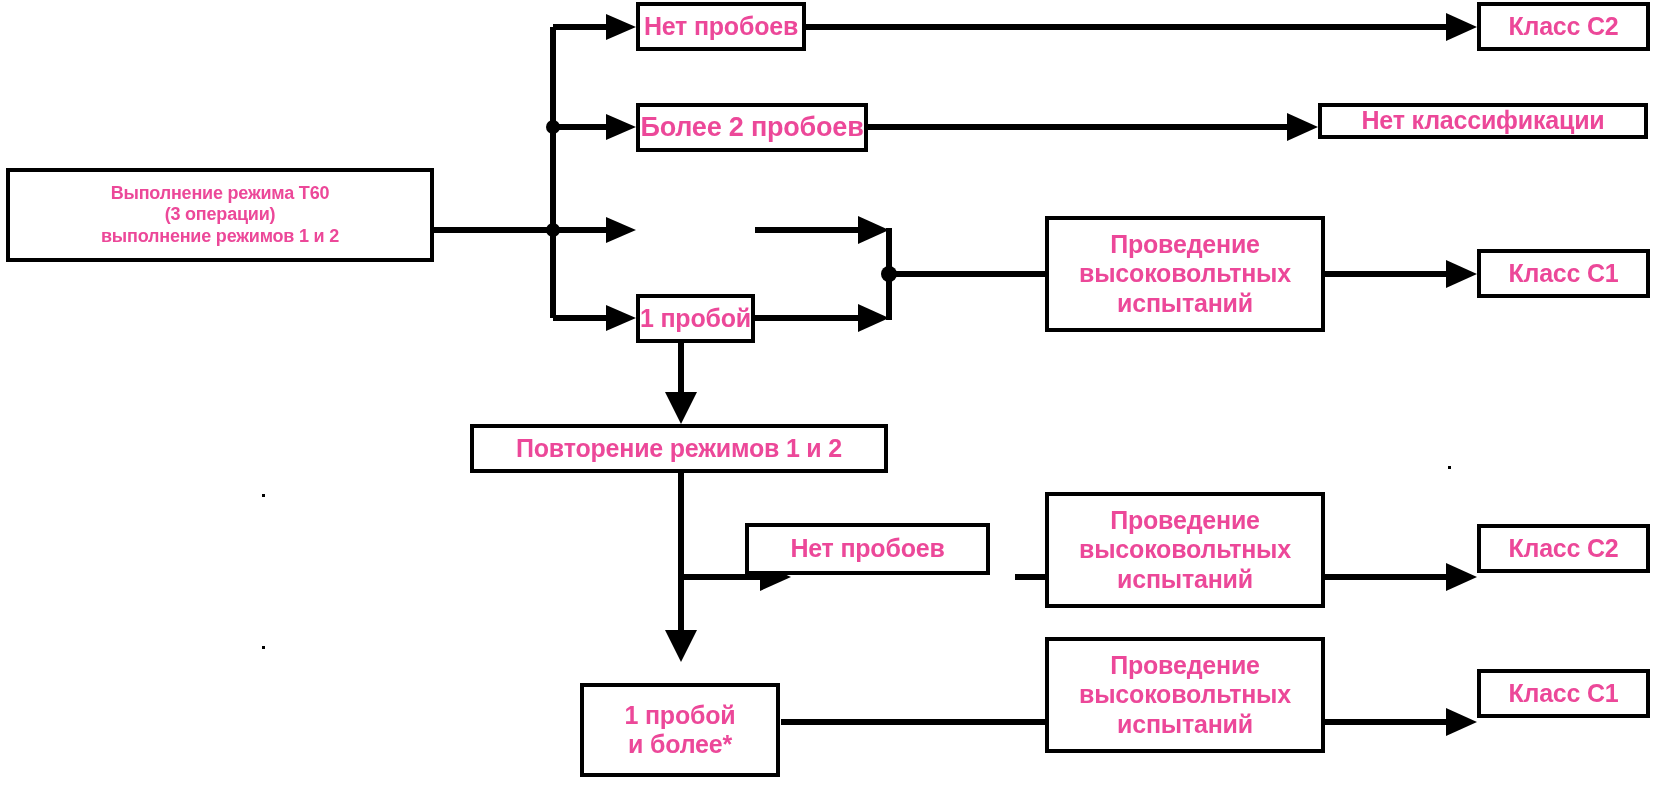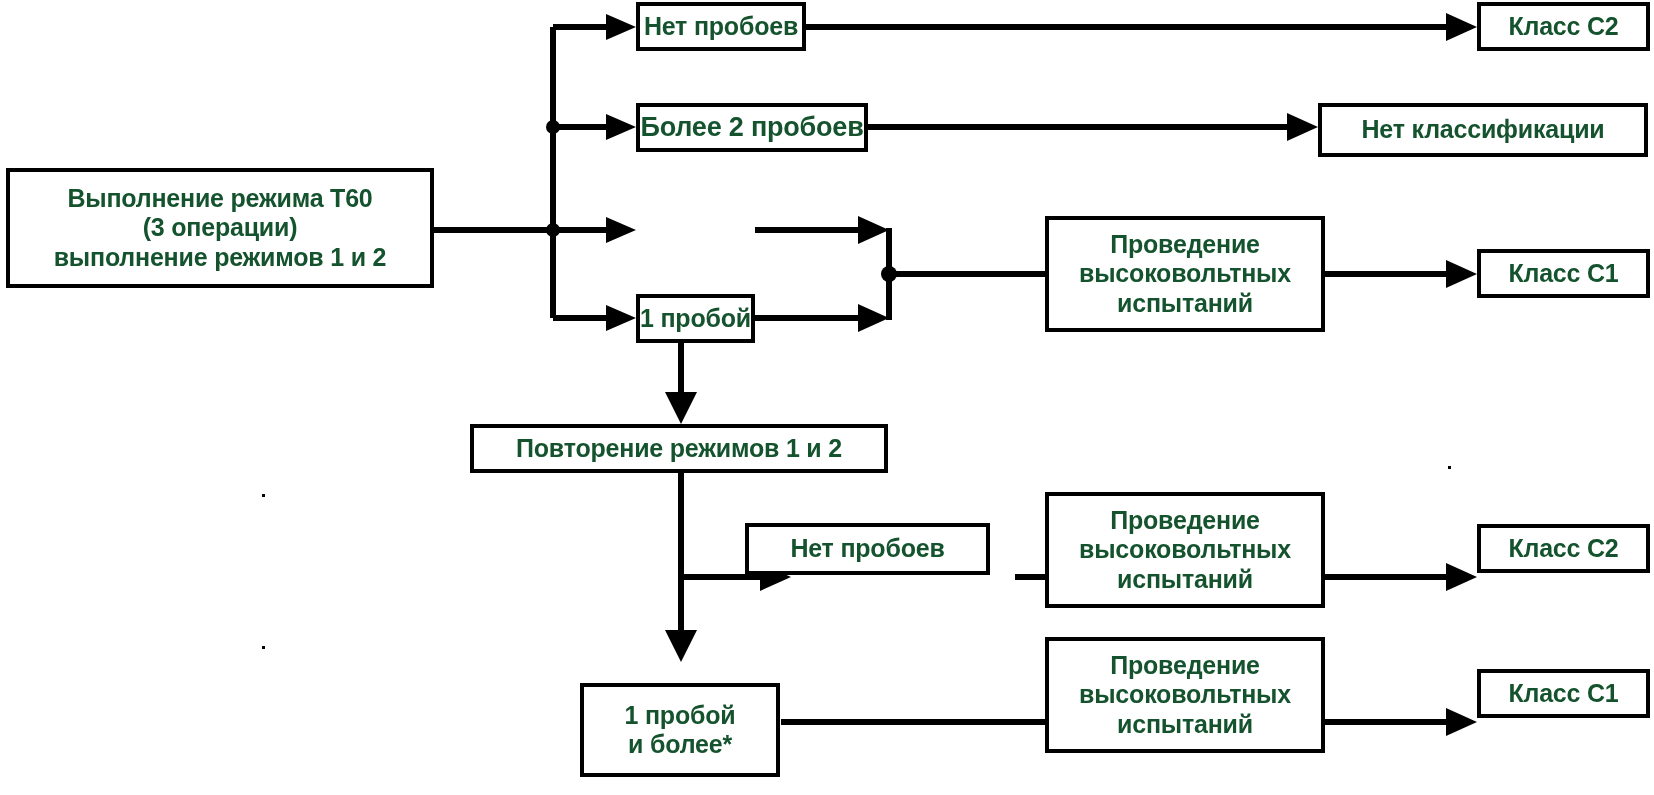--- a/index.html
+++ b/index.html
@@ -14,21 +14,21 @@
     height: 795px;
     background: #ffffff;
     overflow: hidden;
     font-family: "Liberation Sans", "DejaVu Sans", sans-serif;
   }
   .node {
     position: absolute;
     box-sizing: border-box;
     border: 4px solid #000000;
     background: #ffffff;
-    color: #14532d;
+    color: #ec4899;
     display: flex;
     align-items: center;
     justify-content: center;
     text-align: center;
     font-weight: bold;
     line-height: 1.18;
     letter-spacing: -0.2px;
     z-index: 3;
     white-space: pre-line;
   }
@@ -114,34 +114,34 @@
     <line x1="1325" y1="577" x2="1452" y2="577"></line>
     <polygon points="1477,577 1446,563 1446,591"></polygon>
 
     <line x1="781" y1="722" x2="1080" y2="722"></line>
     <polygon points="1105,722 1074,708 1074,736"></polygon>
 
     <line x1="1325" y1="722" x2="1452" y2="722"></line>
     <polygon points="1477,722 1446,708 1446,736"></polygon>
   </svg>
 
-  <div class="node" style="left:6px; top:168px; width:428px; height:120px; font-size:25px;">Выполнение режима Т60
+  <div class="node" style="left:6px; top:168px; width:428px; height:94px; font-size:18px;">Выполнение режима Т60
 (3 операции)
 выполнение режимов 1 и 2</div>
 
   <div class="node" style="left:636px; top:2px; width:170px; height:49px; font-size:25px;">Нет пробоев</div>
 
   <div class="node" style="left:636px; top:103px; width:232px; height:49px; font-size:27px;">Более 2 пробоев</div>
 
 
   <div class="node" style="left:636px; top:294px; width:119px; height:49px; font-size:25px;">1 пробой</div>
 
   <div class="node" style="left:1477px; top:2px; width:173px; height:49px; font-size:25px;">Класс С2</div>
 
-  <div class="node" style="left:1318px; top:103px; width:330px; height:54px; font-size:25px;">Нет классификации</div>
+  <div class="node" style="left:1318px; top:103px; width:330px; height:36px; font-size:25px;">Нет классификации</div>
 
   <div class="node" style="left:1045px; top:216px; width:280px; height:116px; font-size:25px;">Проведение
 высоковольтных
 испытаний</div>
 
   <div class="node" style="left:1477px; top:249px; width:173px; height:49px; font-size:25px;">Класс С1</div>
 
   <div class="node" style="left:470px; top:424px; width:418px; height:49px; font-size:25px;">Повторение режимов 1 и 2</div>
 
   <div class="node" style="left:745px; top:523px; width:245px; height:52px; font-size:25px;">Нет пробоев</div>

